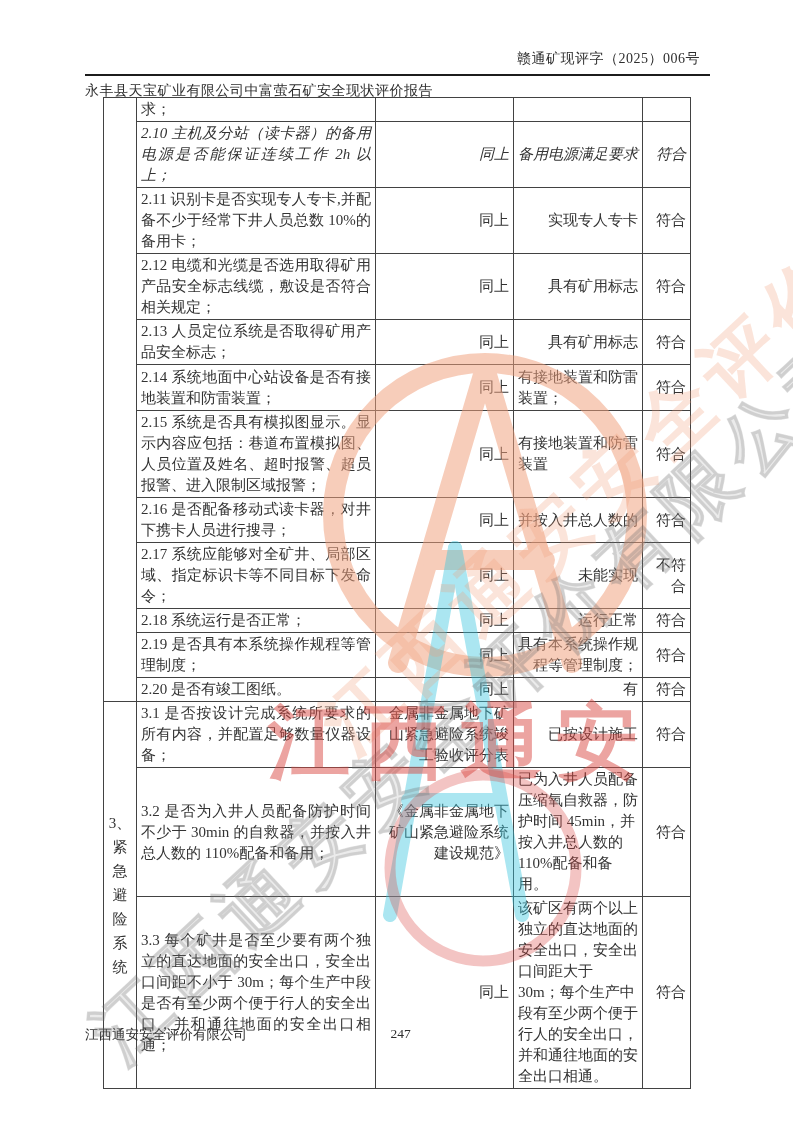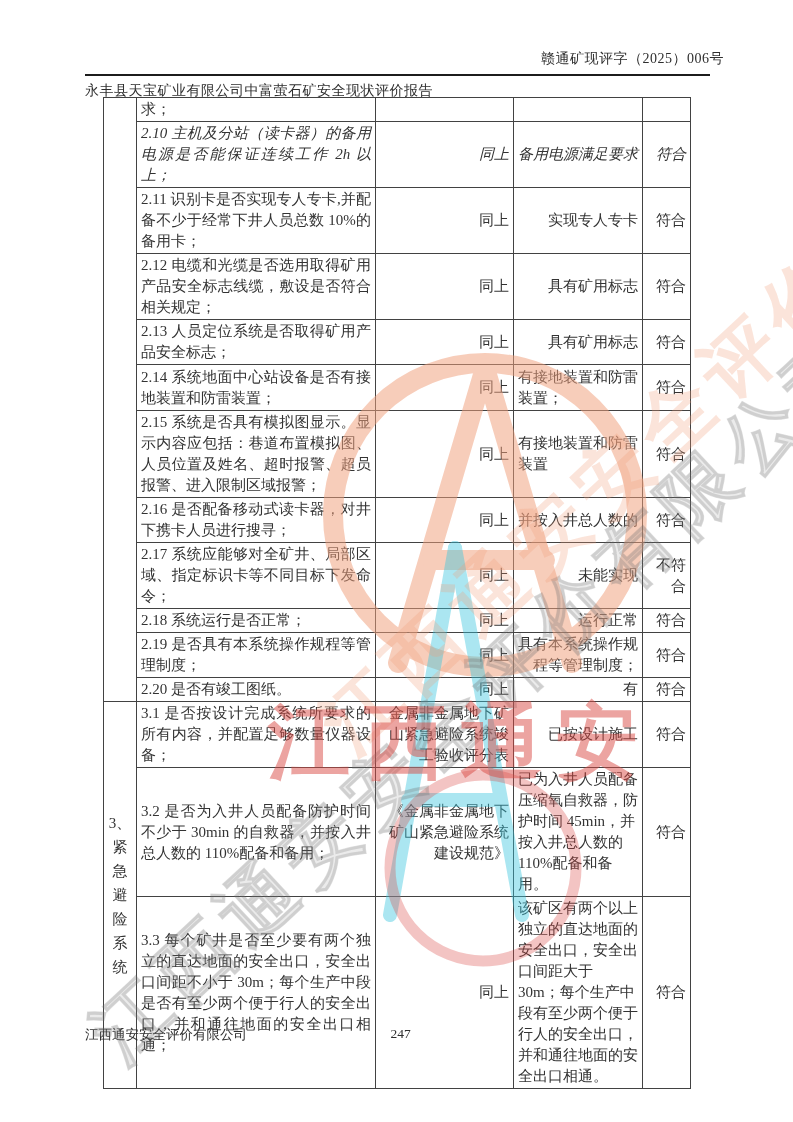--- a/index.html
+++ b/index.html
@@ -7,21 +7,21 @@
     position:relative;
     width:793px;height:1122px;
     margin:0 auto;
     background:#ffffff;
     overflow:hidden;
     font-family:"Liberation Serif","DejaVu Serif",serif;
     color:#2e2e2e;
   }
   
   .hdr-left{position:absolute;left:85px;top:50px;font-size:14px;letter-spacing:.5px;margin-top:32px;}
-  .hdr-right{position:absolute;right:69px;top:50px;font-size:14px;letter-spacing:.5px;}
+  .hdr-right{position:absolute;right:93px;top:50px;font-size:14px;letter-spacing:.5px;}
   .hdr-rule{position:absolute;left:85px;right:83px;top:74px;border-top:2px solid #1c1c1c;height:0;}
   
   .ftr-company{position:absolute;left:85px;top:1026px;font-size:13.5px;}
   .ftr-page{position:absolute;left:4px;top:1026px;width:100%;text-align:center;font-size:13.5px;}
   
   table.cmp{
     position:absolute;left:103px;top:97px;
     width:587px;border-collapse:collapse;table-layout:fixed;
     font-size:15px;line-height:21px;color:#333;
   }

